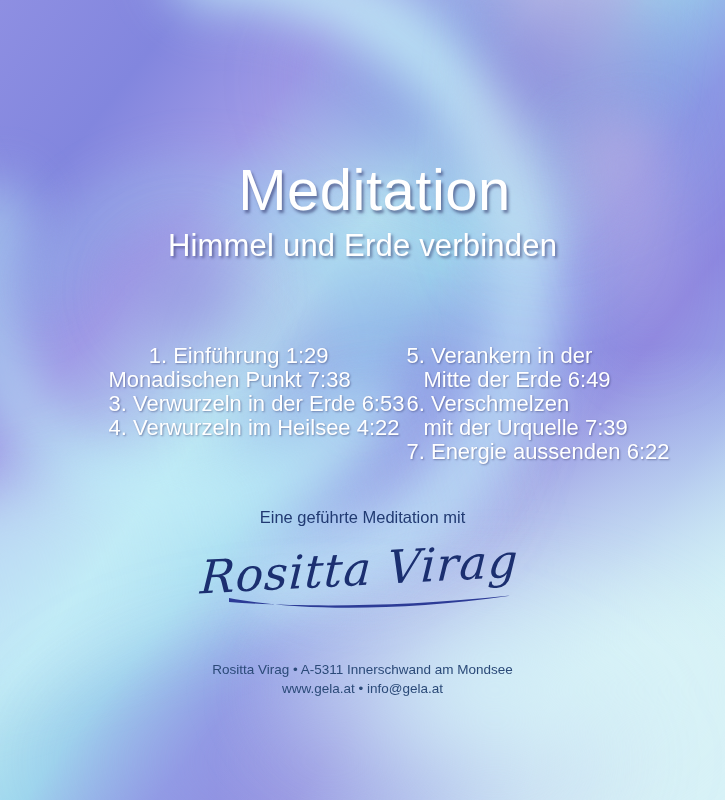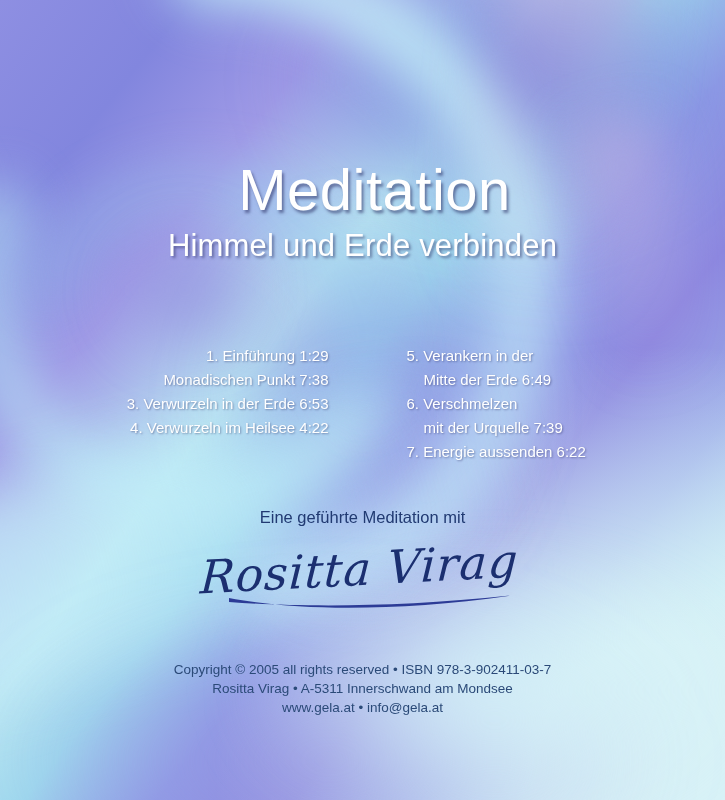--- a/index.html
+++ b/index.html
@@ -200,21 +200,21 @@
   .track-col {
     display: flex;
     flex-direction: column;
     gap: 2px;
   }
 
   .track-col-left { text-align: right; width: 220px; }
   .track-col-right { text-align: left; width: 210px; }
 
   .track-line {
-    font-size: 15px;
+    font-size: 22px;
     line-height: 22px;
     color: #ffffff;
     text-shadow: 1px 1px 2px rgba(40,44,96,0.45);
     white-space: pre;
   }
   .track-col-right .track-line.indent { padding-left: 17px; }
 
   .byline {
     position: absolute;
     top: 508px;
@@ -308,19 +308,18 @@
     <div class="byline">Eine geführte Meditation mit</div>
 
     <div class="signature-wrap">
       <div class="signature">Rositta Virag</div>
       <svg class="sig-swoosh" width="290" height="20" viewBox="0 0 290 20">
         <path d="M2 6 C70 19, 170 20, 288 3 C170 16, 70 15, 2 10 Z" fill="#2c3b96"></path>
       </svg>
     </div>
 
     <div class="footer">
-      <div>Copyright © 2005 all rights reserved • ISBN 978-3-902411-03-7</div>
       <div>Rositta Virag • A-5311 Innerschwand am Mondsee</div>
       <div>www.gela.at • info@gela.at</div>
     </div>
 
   </div>
 </div>
 
 </body></html>

